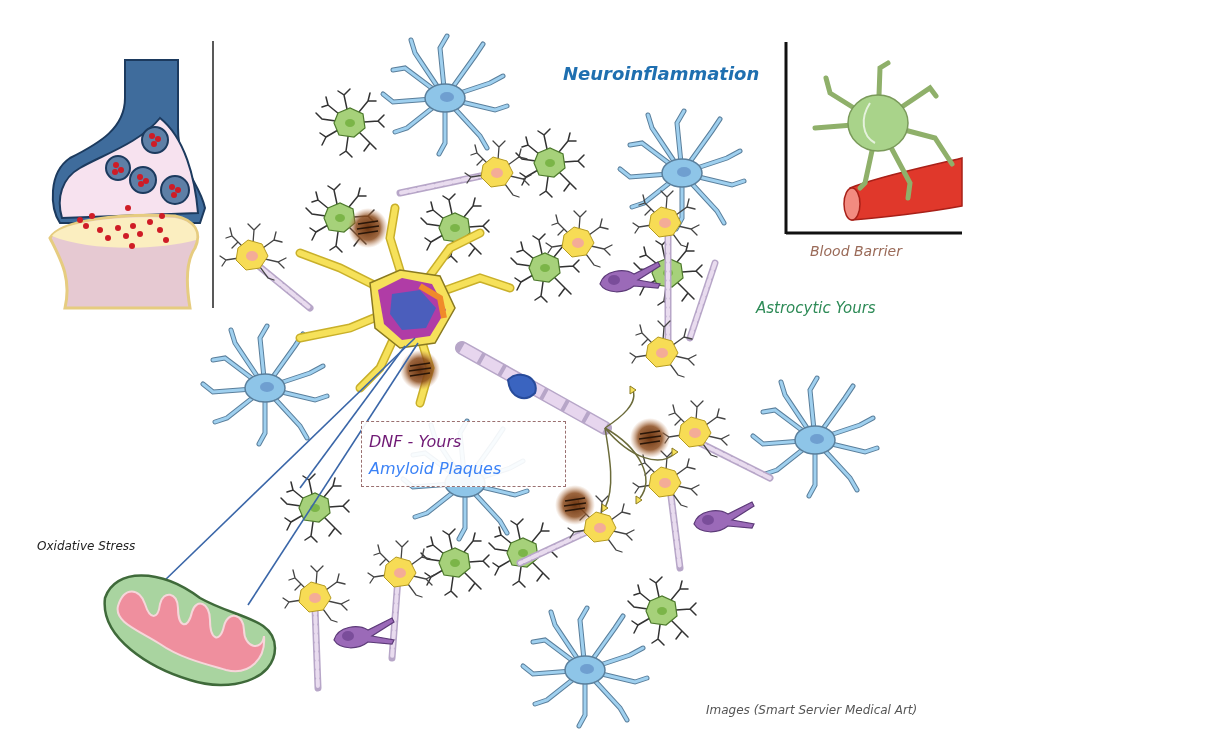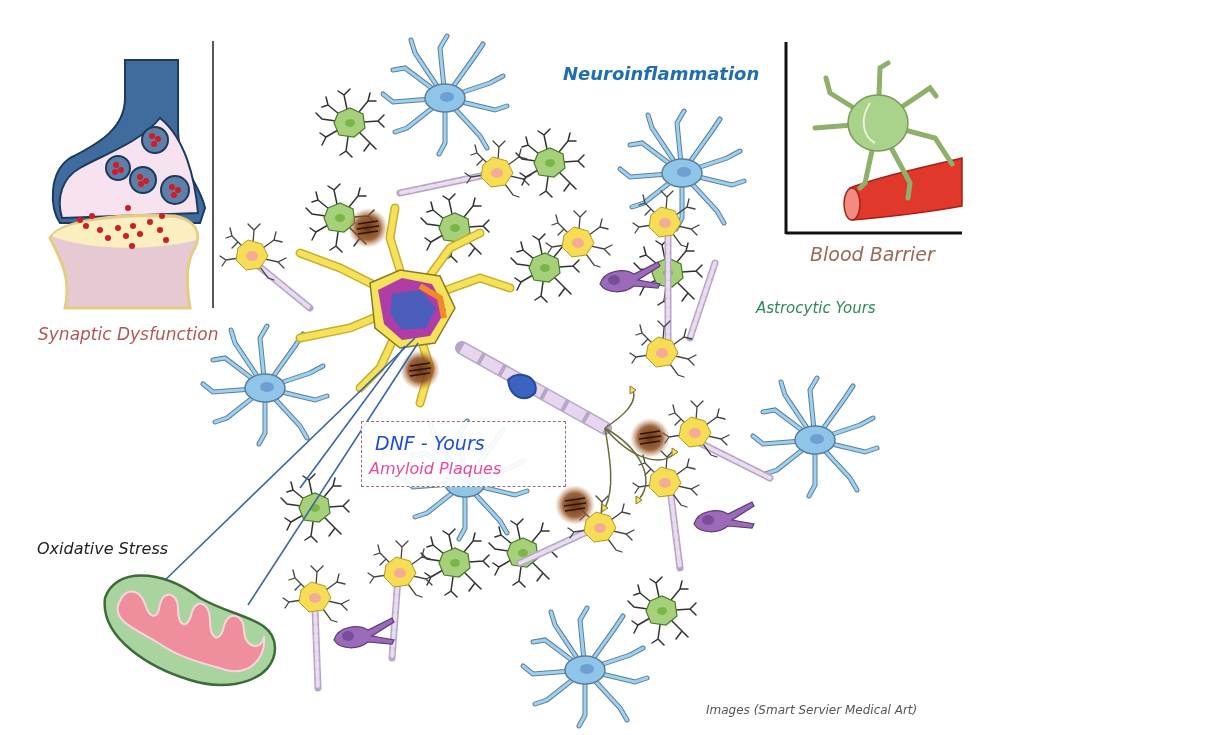--- a/index.html
+++ b/index.html
@@ -2,27 +2,27 @@
 <html><head>
 <meta charset="utf-8">
 <style>
   html,body{margin:0;padding:0;background:#ffffff;}
   body{width:1216px;height:735px;position:relative;overflow:hidden;font-family:"Liberation Sans","DejaVu Sans",sans-serif;}
   .stage{position:absolute;left:0;top:8px;width:1140px;height:735px;font-style:italic;}
   svg.art{position:absolute;left:0;top:0;}
   .lbl{position:absolute;white-space:nowrap;font-family:"DejaVu Sans","Liberation Sans",sans-serif;}
   #title{left:563px;top:55px;font-size:18px;font-weight:bold;color:#1f6fb0;}
   #synaptic{left:38px;top:316px;font-size:17px;color:#b55656;}
-  #blood{left:810px;top:235px;font-size:19px;color:#9a6a58;}
+  #blood{left:810px;top:235px;font-size:14px;color:#9a6a58;}
   #astro{left:756px;top:291px;font-size:15px;color:#2e8b57;}
-  #oxid{left:37px;top:531px;font-size:16px;color:#222;}
+  #oxid{left:37px;top:531px;font-size:12px;color:#222;}
   #credit{left:706px;top:695px;font-size:12px;color:#555;}
   #callout{position:absolute;left:361px;top:413px;width:205px;height:66px;border:1.5px dashed #9a7070;box-sizing:border-box;background:rgba(255,255,255,0.92);}
-  #callout .sub{position:absolute;left:7px;top:10px;font-size:19px;color:#1d4ed8;font-family:"DejaVu Sans",sans-serif;white-space:nowrap;margin-left:6px;}
-  #callout .main{position:absolute;left:7px;top:37px;font-size:16px;color:#ec4899;font-family:"DejaVu Sans",sans-serif;white-space:nowrap;}
+  #callout .sub{position:absolute;left:7px;top:10px;font-size:16px;color:#701a75;font-family:"DejaVu Sans",sans-serif;white-space:nowrap;}
+  #callout .main{position:absolute;left:7px;top:37px;font-size:16px;color:#3b82f6;font-family:"DejaVu Sans",sans-serif;white-space:nowrap;}
 </style>
 </head>
 <body>
 
 <div class="stage">
 
 <svg class="art" width="1216" height="735" viewBox="0 0 1216 735">
   <defs>
     <radialGradient id="plaqueGrad" cx="50%" cy="50%" r="50%">
       <stop offset="0%" stop-color="#6b3410"></stop>
@@ -278,21 +278,20 @@
     <line x1="405" y1="338" x2="300" y2="480"></line>
   </g>
 
   <g>
     <path d="M105 590 C115 560 160 560 200 590 C235 610 275 610 275 640 C275 672 230 685 190 672 C150 660 100 630 105 590 Z" fill="#a9d4a0" stroke="#3f6a3a" stroke-width="2.5"></path>
     <path d="M118 598 C124 578 140 580 145 596 C150 612 158 612 160 596 C163 582 178 584 178 600 C178 620 188 622 192 604 C196 590 210 594 210 612 C210 632 220 636 224 618 C228 602 244 606 244 622 C244 640 262 644 264 628 C266 650 250 668 226 662 C205 656 180 650 160 636 C138 622 114 614 118 598 Z" fill="#ef8f9e" stroke="#f6d6da" stroke-width="2"></path>
   </g>
 </svg>
 
 <div id="title" class="lbl">Neuroinflammation</div>
-<div id="synaptic" class="lbl">Synaptic Dysfunction</div>
 <div id="blood" class="lbl">Blood Barrier</div>
 <div id="astro" class="lbl">Astrocytic Yours</div>
 <div id="oxid" class="lbl">Oxidative Stress</div>
 
 <div id="callout">
   <span class="sub">DNF - Yours</span>
   <span class="main">Amyloid Plaques</span>
 </div>
 
 <div id="credit" class="lbl">Images (Smart Servier Medical Art)</div>

